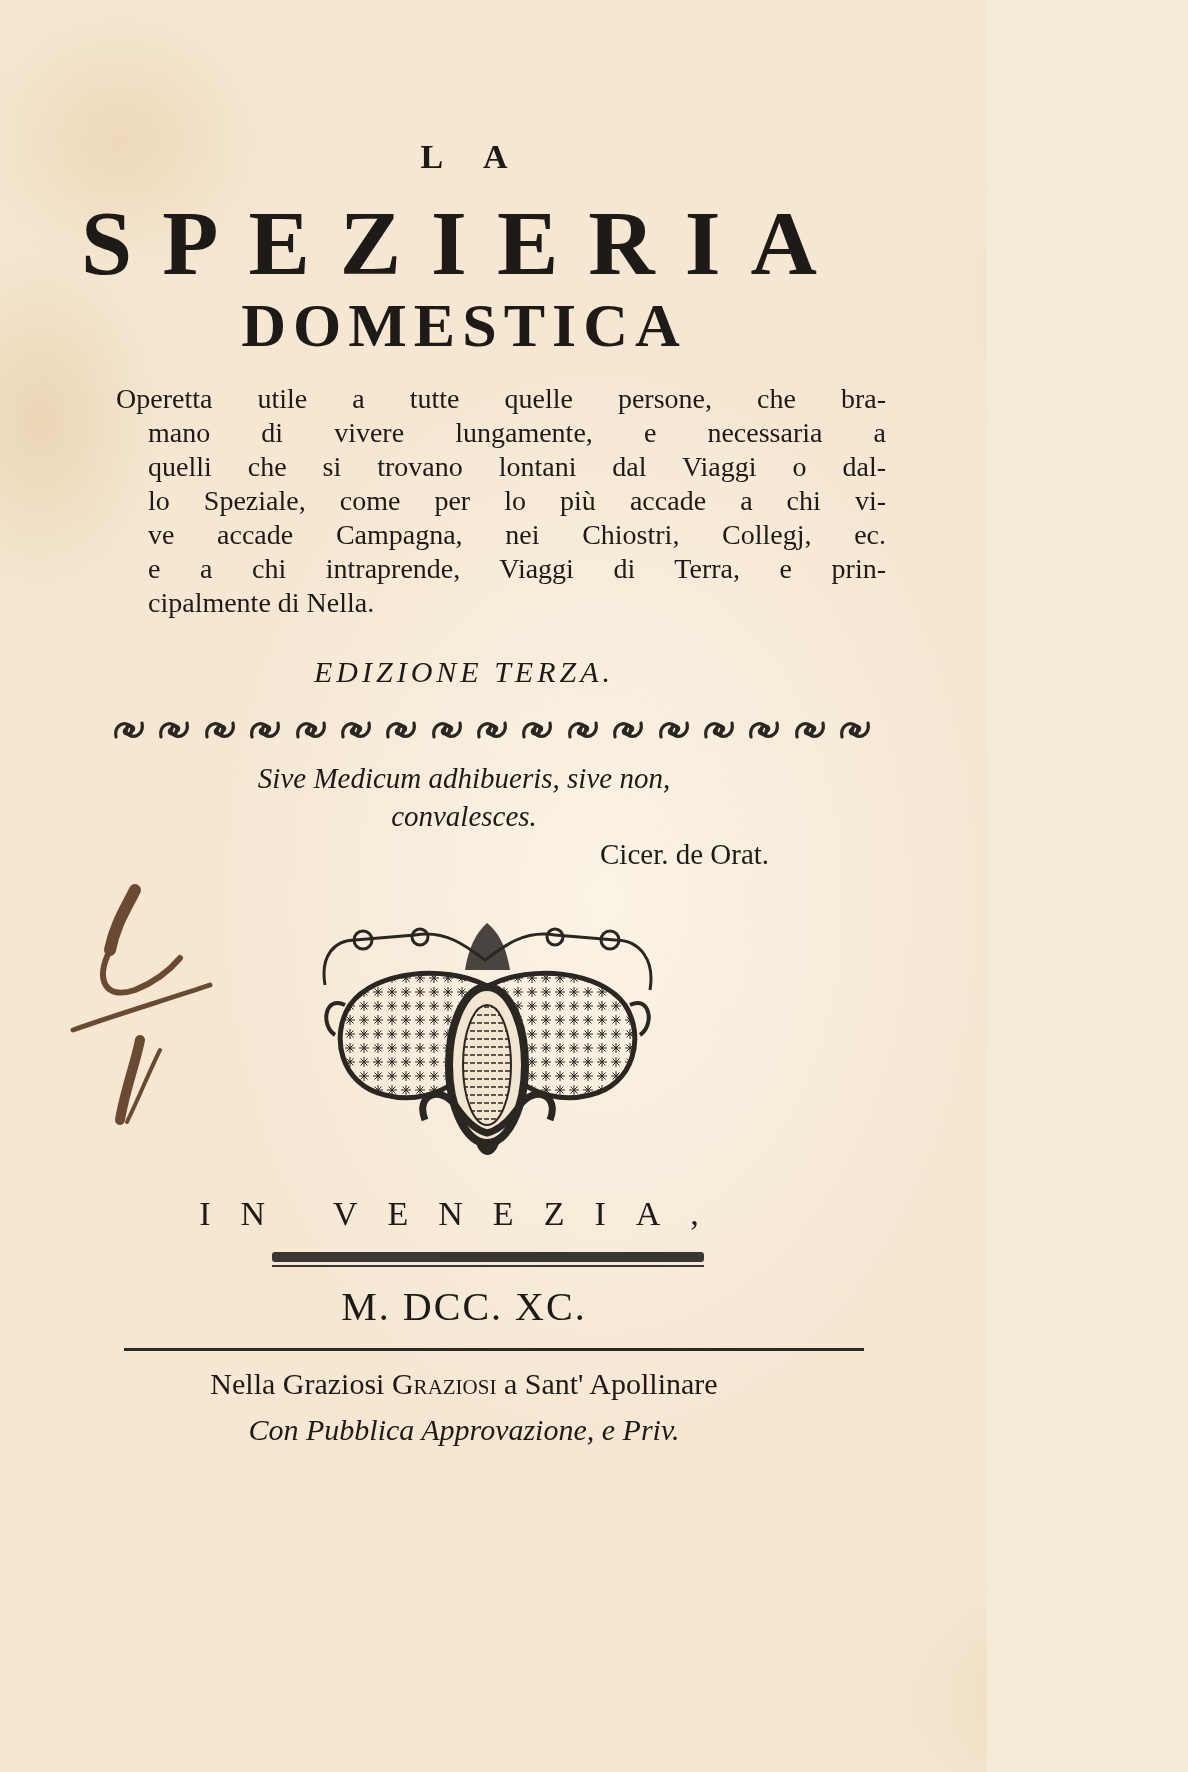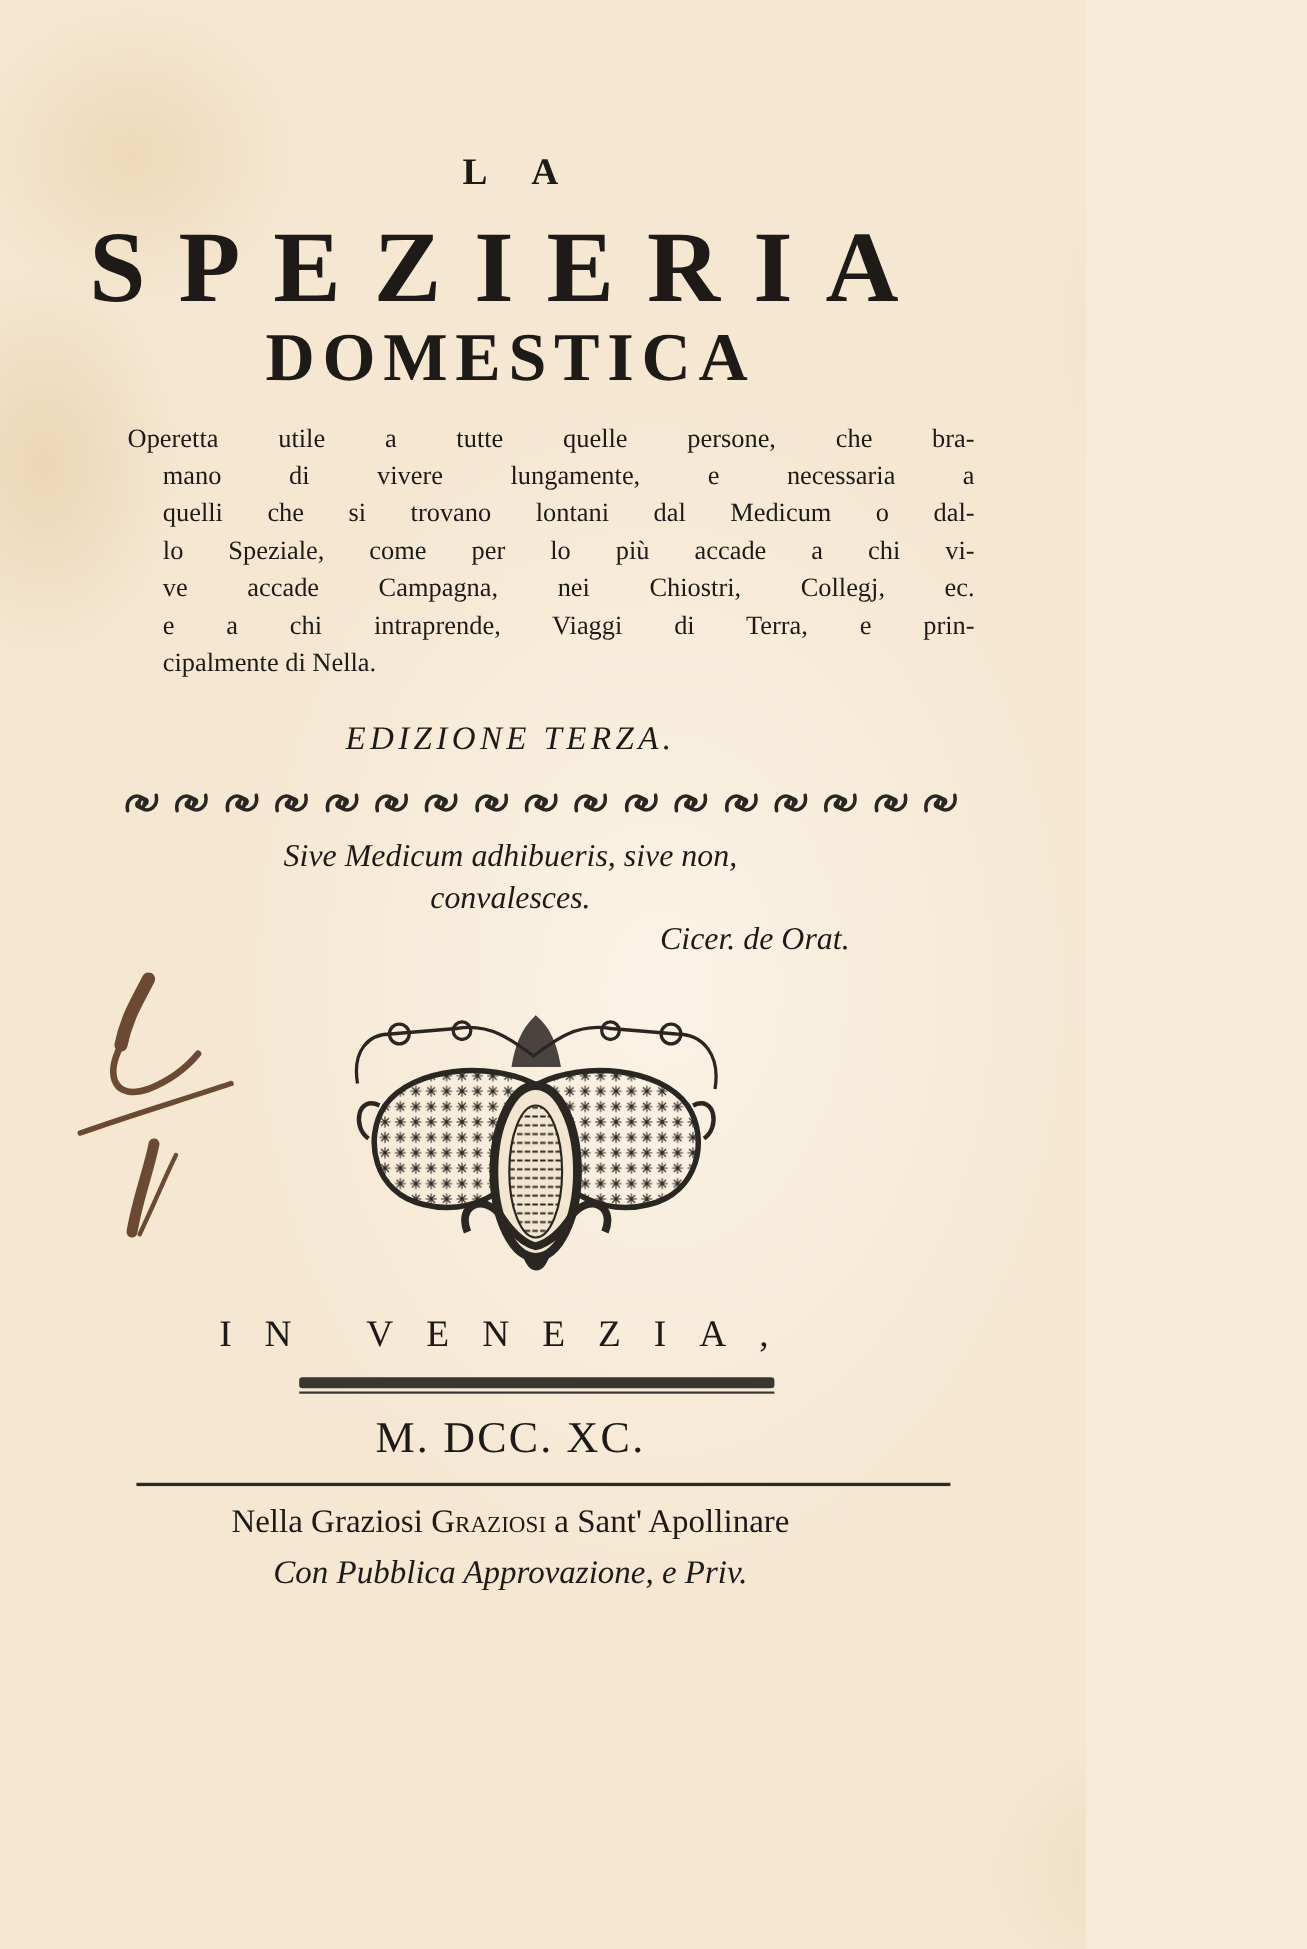--- a/index.html
+++ b/index.html
@@ -18,34 +18,34 @@
       radial-gradient(ellipse 500px 700px at 600px 900px, #fbf3e6, #f5e7d2 80%);
     color: #1d1a17;
     font-family: "Liberation Serif", "DejaVu Serif", serif;
   }
   .center { position: absolute; left: 0; width: 1188px; text-align: center; }
   .la { top: 138px; left: 0; width: 1188px; font-size: 34px; font-weight: bold; letter-spacing: 40px; padding-left: 40px; box-sizing: border-box; margin-left: -130px; }
   .title1 { top: 190px; margin-left: -130px; font-size: 92px; font-weight: bold; letter-spacing: 30px; }
   .title2 { top: 290px; margin-left: -130px; font-size: 62px; font-weight: bold; letter-spacing: 7px; }
   .subtitle {
     position: absolute; left: 116px; top: 382px; width: 770px;
-    font-size: 24px; line-height: 34px;
+    font-size: 28px; line-height: 34px;
   }
   .subtitle .line { display: block; white-space: nowrap; text-align: justify; text-align-last: justify; }
   .subtitle .line.indent { padding-left: 32px; }
   .subtitle .line.last { text-align-last: left; }
   .edition { top: 655px; margin-left: -130px; font-size: 30px; font-style: italic; letter-spacing: 4px; }
   .fleurons {
     position: absolute; left: 112px; top: 710px; width: 760px; height: 40px;
     display: flex; justify-content: space-between; align-items: center;
   }
   .fleuron { width: 34px; height: 26px; }
   .motto1 { top: 762px; margin-left: -130px; font-size: 29px; font-style: italic; }
   .motto2 { top: 800px; margin-left: -130px; font-size: 29px; font-style: italic; }
-  .cite { position: absolute; left: 600px; top: 838px; font-size: 29px; font-style: italic; }
+  .cite { position: absolute; left: 600px; top: 838px; font-size: 29px; }
   .ornament { position: absolute; left: 315px; top: 915px; width: 350px; height: 250px; }
   .manuscript { position: absolute; left: 65px; top: 880px; width: 170px; height: 250px; }
   .place { top: 1195px; margin-left: -130px; font-size: 34px; letter-spacing: 30px; }
   .rule-thick { position: absolute; left: 272px; top: 1252px; width: 432px; height: 10px; background: #3a3631; border-radius: 3px; }
   .rule-thin1 { position: absolute; left: 272px; top: 1265px; width: 432px; height: 2px; background: #3a3631; }
   .year { top: 1283px; margin-left: -130px; font-size: 40px; letter-spacing: 2px; }
   .rule-long { position: absolute; left: 124px; top: 1348px; width: 740px; height: 3px; background: #2c2926; }
   .printer { top: 1367px; margin-left: -130px; font-size: 30px; }
   .printer .sc { font-variant: small-caps; text-align: center; }
   .approval { top: 1413px; margin-left: -130px; font-size: 30px; font-style: italic; }
@@ -56,21 +56,21 @@
 
 <div class="page">
 
   <div class="center la">LA</div>
   <div class="center title1">SPEZIERIA</div>
   <div class="center title2">DOMESTICA</div>
 
   <div class="subtitle">
     <span class="line">Operetta utile a tutte quelle persone, che bra-</span>
     <span class="line indent">mano di vivere lungamente, e necessaria a</span>
-    <span class="line indent">quelli che si trovano lontani dal Medicum o dal-</span>
+    <span class="line indent">quelli che si trovano lontani dal Viaggi o dal-</span>
     <span class="line indent">lo Speziale, come per lo più accade a chi vi-</span>
     <span class="line indent">ve accade Campagna, nei Chiostri, Collegj, ec.</span>
     <span class="line indent">e a chi intraprende, Viaggi di Terra, e prin-</span>
     <span class="line indent last">cipalmente di Nella.</span>
   </div>
 
   <div class="center edition">EDIZIONE TERZA.</div>
 
   <div class="fleurons" id="fleurons">
       <svg viewBox="0 0 34 26" class="fleuron">

